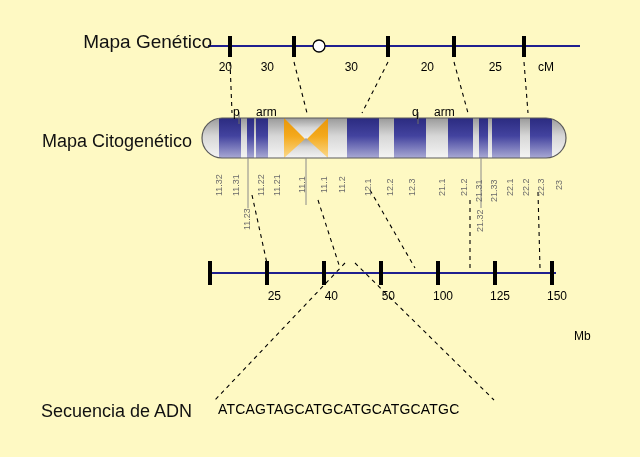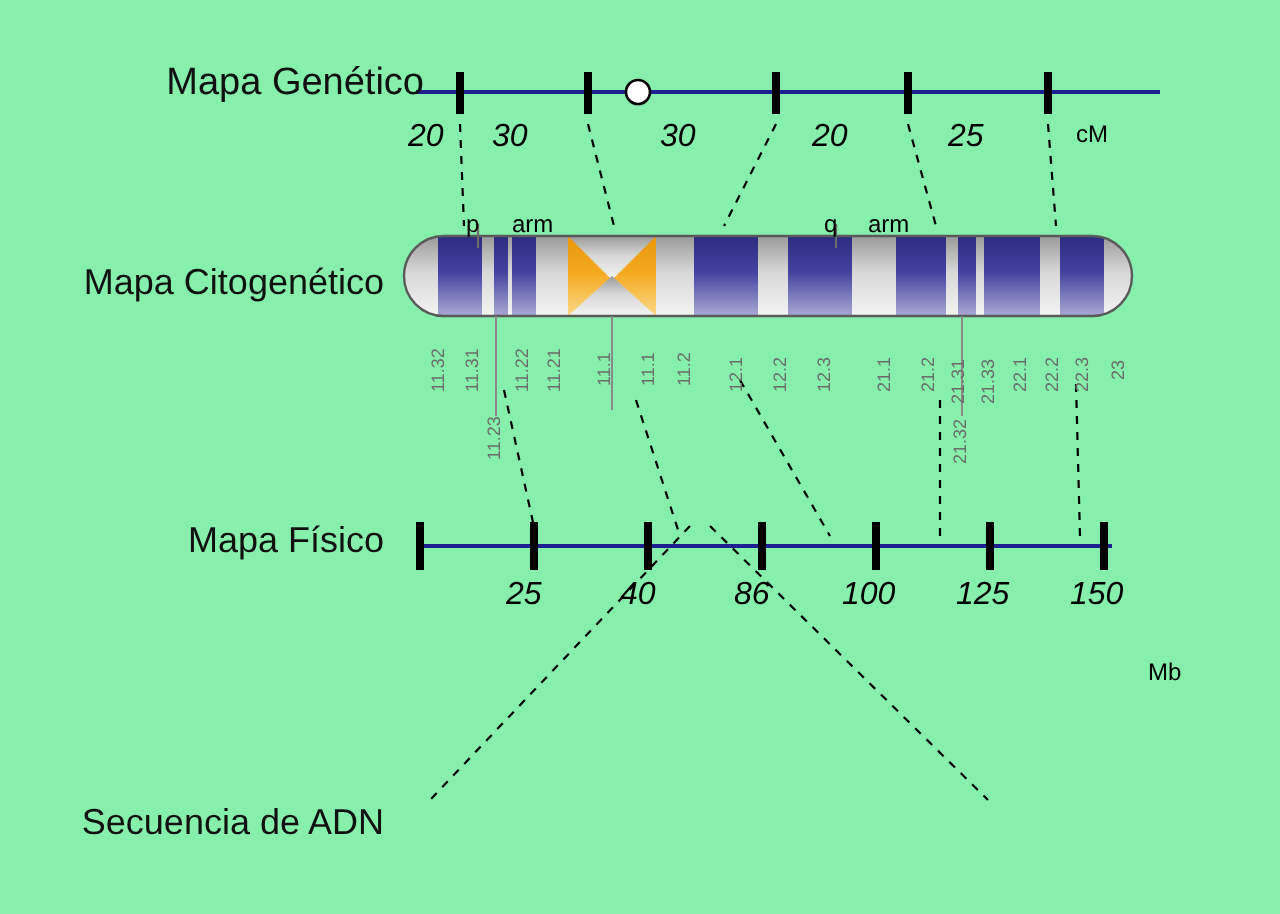--- a/index.html
+++ b/index.html
@@ -4,21 +4,21 @@
 <style>
   html, body {
     margin: 0;
     padding: 0;
     background: #ffffff;
   }
   #stage {
     position: relative;
     width: 640px;
     height: 457px;
-    background: #86efac;
+    background: #fef9c3;
     overflow: hidden;
     font-family: "Liberation Sans", sans-serif;
     color: #000000;
   }
   #stage svg {
     position: absolute;
     left: 0;
     top: 0;
   }
   .row-label {
@@ -44,25 +44,24 @@
     top: 260px;
     width: 162px;
   }
   #label-dna {
     left: 30px;
     top: 401px;
     width: 162px;
   }
   .tick-label {
     position: absolute;
-    font-size: 16px;
-    color: #000000;
-    text-align: left;
-    white-space: nowrap;
-    font-style: italic;
+    font-size: 12px;
+    color: #000000;
+    text-align: right;
+    white-space: nowrap;
   }
   .unit-label {
     position: absolute;
     font-size: 12px;
     color: #000000;
     white-space: nowrap;
     text-align: center;
   }
   .arm-label {
     position: absolute;
@@ -187,21 +186,20 @@
     </g>
 
     <g stroke="#000000" stroke-width="1.1" fill="none" stroke-dasharray="4,4">
       <path d="M 345 263 L 215 400"></path>
       <path d="M 355 263 L 494 400"></path>
     </g>
   </svg>
 
   <div class="row-label" id="label-genetic">Mapa Genético</div>
   <div class="row-label" id="label-cyto">Mapa Citogenético</div>
-  <div class="row-label" id="label-physical">Mapa Físico</div>
   <div class="row-label" id="label-dna">Secuencia de ADN</div>
 
   <div class="tick-label" style="left:204px; top:60px; width:28px;">20</div>
   <div class="tick-label" style="left:246px; top:60px; width:28px;">30</div>
   <div class="tick-label" style="left:330px; top:60px; width:28px;">30</div>
   <div class="tick-label" style="left:406px; top:60px; width:28px;">20</div>
   <div class="tick-label" style="left:474px; top:60px; width:28px;">25</div>
   <div class="unit-label" style="left:538px; top:60px;">cM</div>
 
   <div class="arm-label" style="left:233px; top:105px;">p</div>
@@ -226,20 +224,21 @@
   <div class="band-label" style="left:505px; top:196px;">22.1</div>
   <div class="band-label" style="left:521px; top:196px;">22.2</div>
   <div class="band-label" style="left:536px; top:196px;">22.3</div>
   <div class="band-label" style="left:554px; top:190px;">23</div>
 
   <div class="band-label" style="left:242px; top:230px;">11.23</div>
   <div class="band-label" style="left:475px; top:232px;">21.32</div>
 
   <div class="tick-label" style="left:253px; top:289px; width:28px;">25</div>
   <div class="tick-label" style="left:310px; top:289px; width:28px;">40</div>
-  <div class="tick-label" style="left:367px; top:289px; width:28px;">86</div>
+  <div class="tick-label" style="left:367px; top:289px; width:28px;">50</div>
   <div class="tick-label" style="left:421px; top:289px; width:32px;">100</div>
   <div class="tick-label" style="left:478px; top:289px; width:32px;">125</div>
   <div class="tick-label" style="left:535px; top:289px; width:32px;">150</div>
   <div class="unit-label" style="left:574px; top:289px;margin-top:40px;">Mb</div>
 
+  <div id="dna-seq">ATCAGTAGCATGCATGCATGCATGC</div>
 
 </div>
 
 </body></html>

